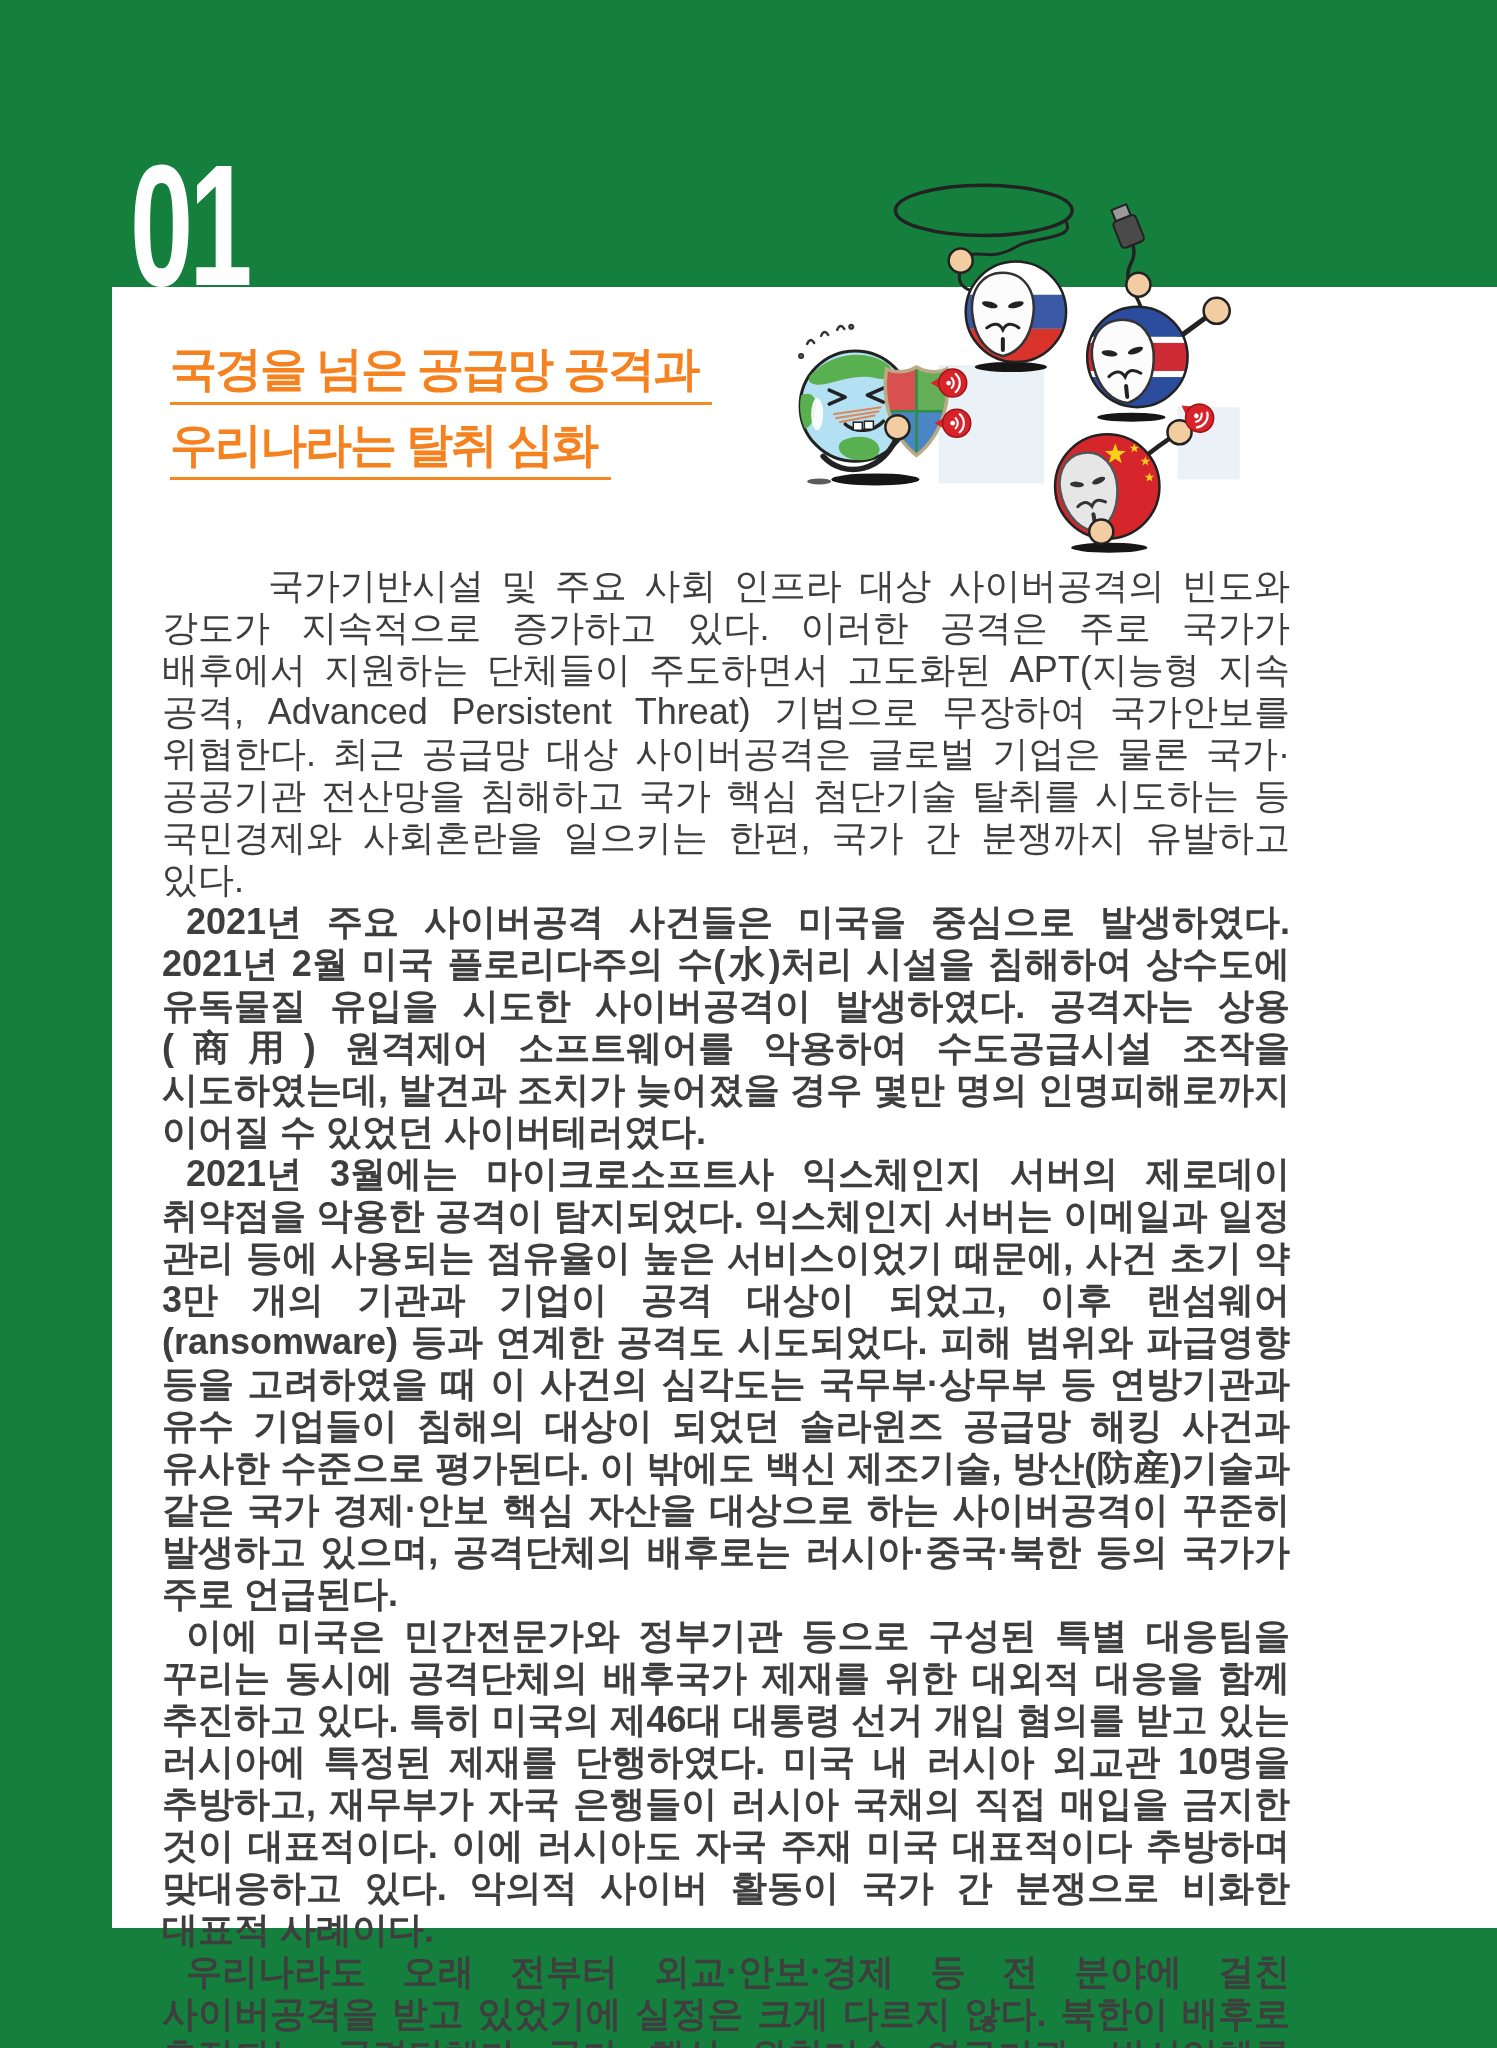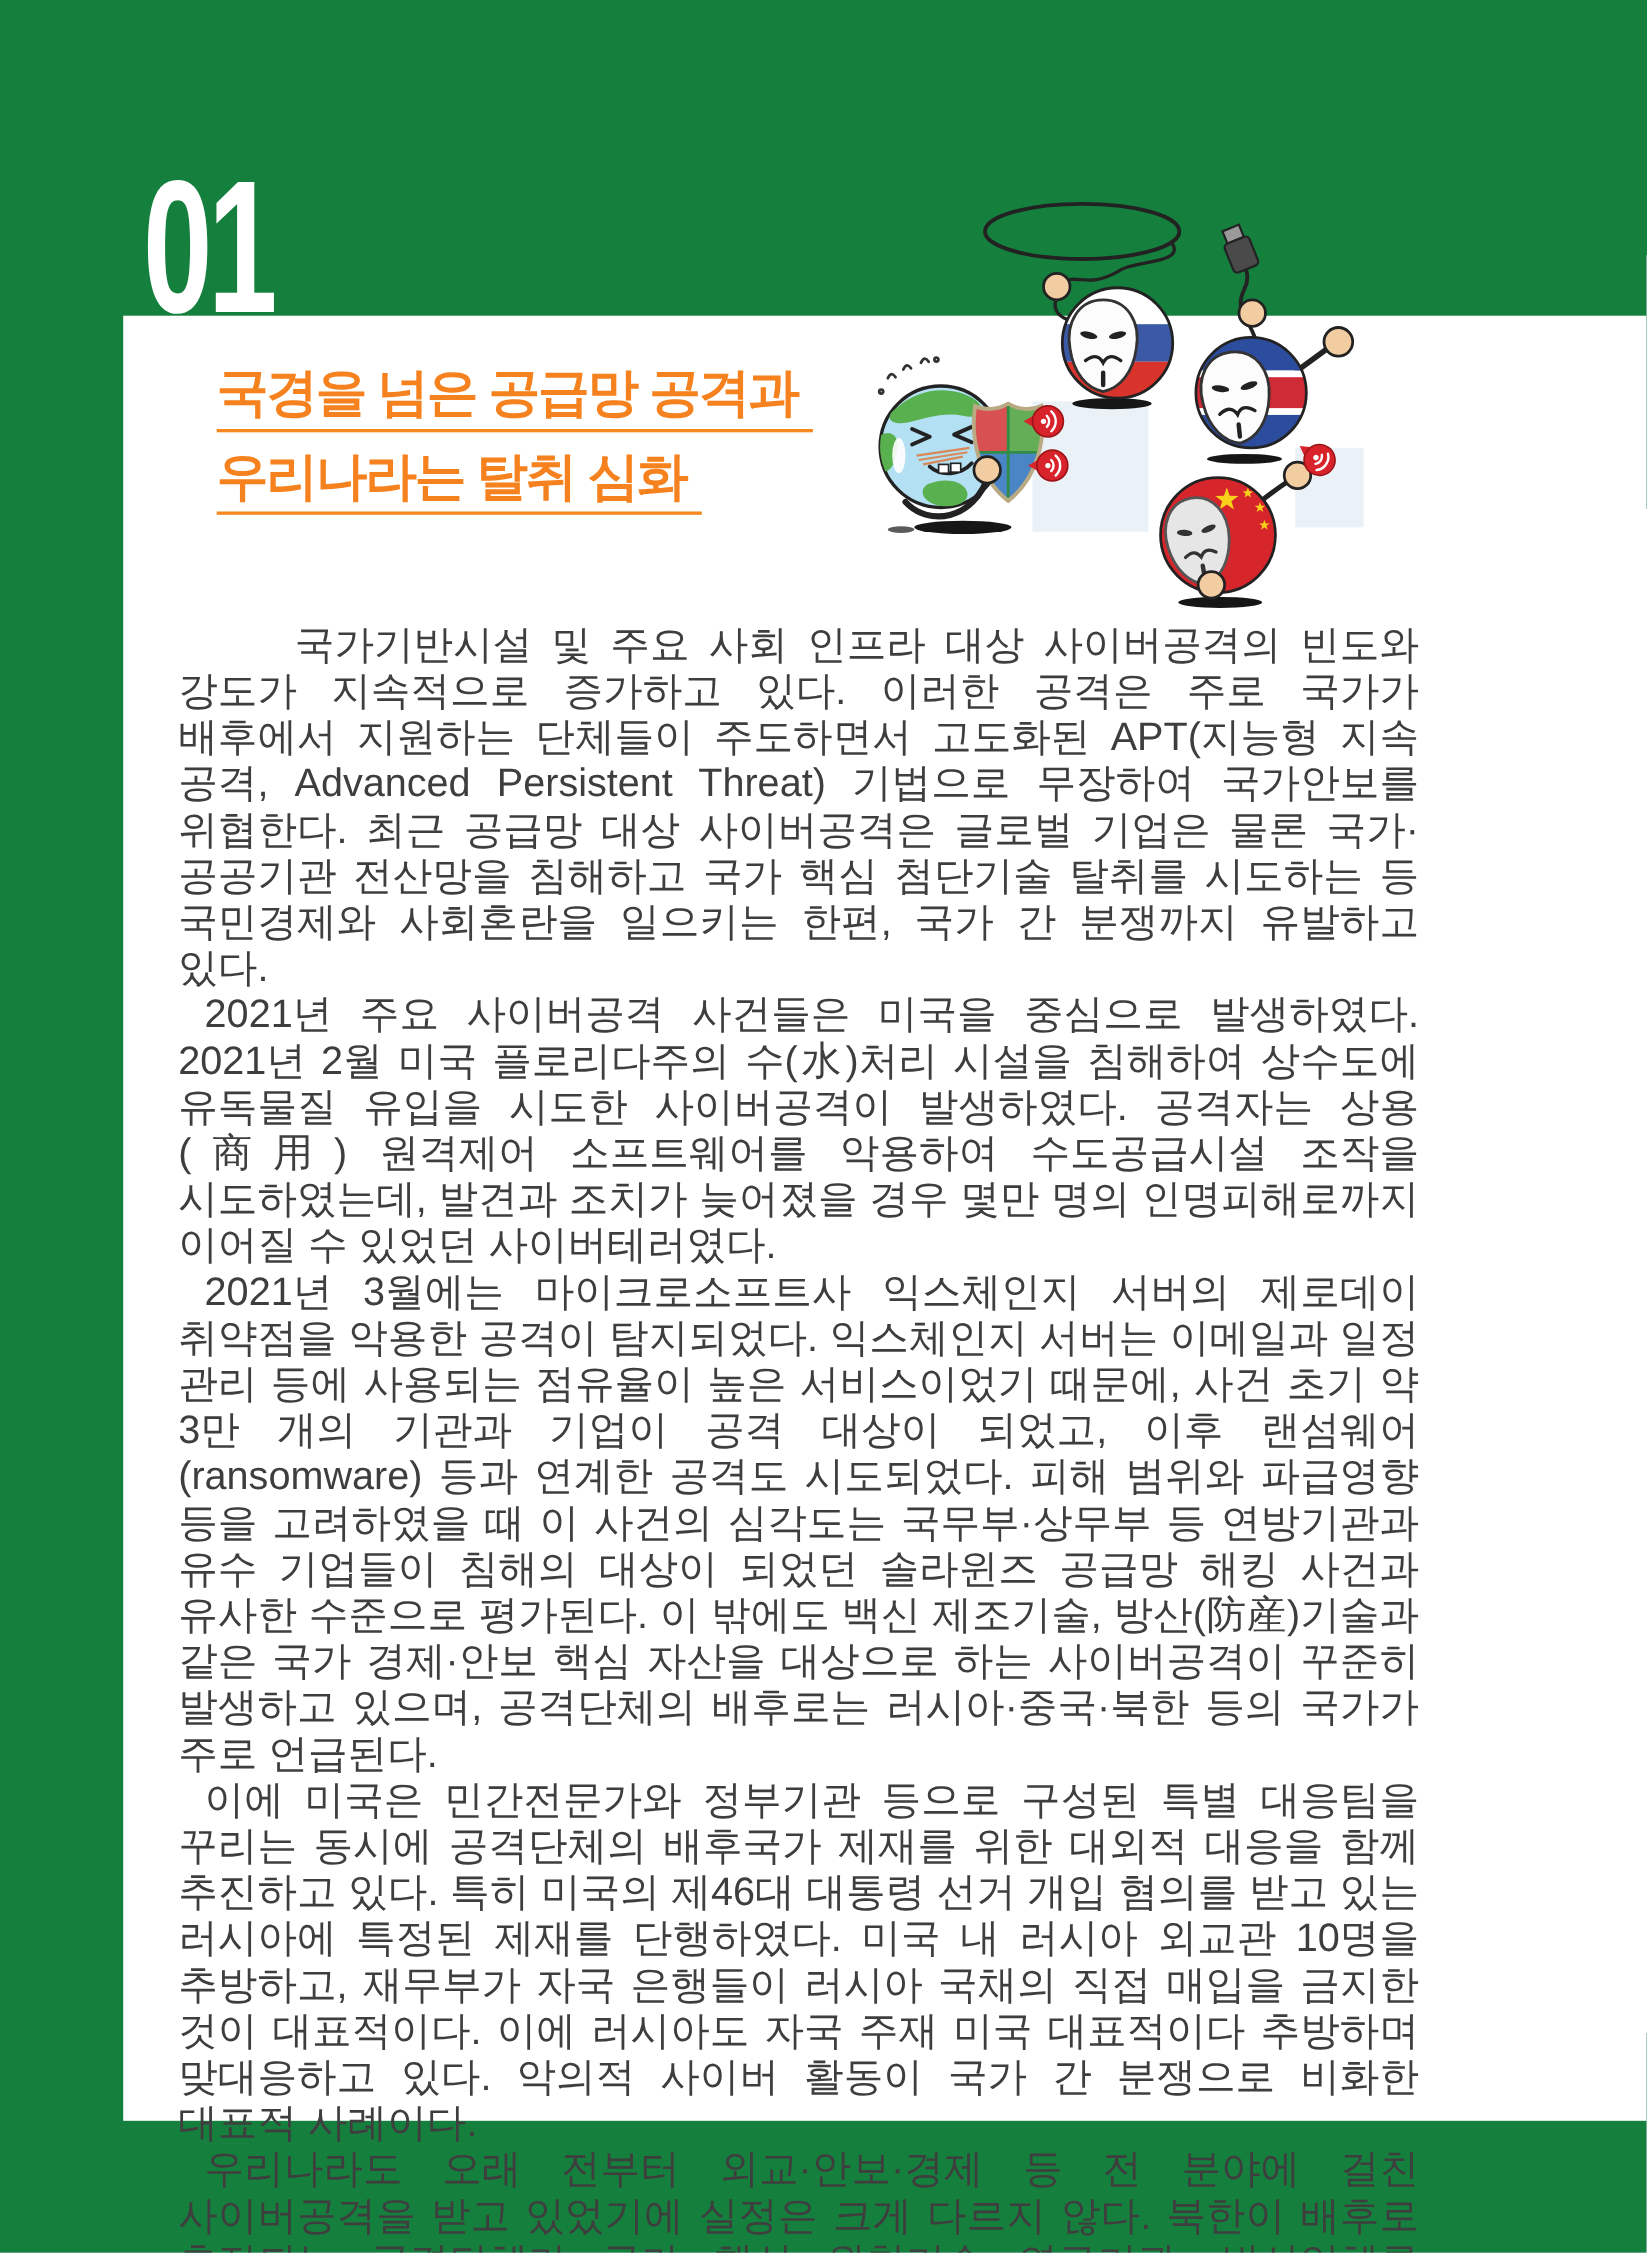--- a/index.html
+++ b/index.html
@@ -33,23 +33,22 @@
     z-index:2;
   }
   .illustration{
     position:absolute;
     left:778px;top:168px;
     width:522px;height:402px;
     z-index:5;
   }
   .title-block{
     position:absolute;
-    left:58px;top:44px;
+    left:58px;top:56px;
     z-index:4;
-    margin-left:27px;
   }
   .title-line{
     display:block;
     margin:0 0 14px 0;
   }
   .title-line span{
     display:inline-block;
     color:#f6821f;
     font-weight:bold;
     font-size:47px;
@@ -64,21 +63,21 @@
     width:1128px;
     z-index:4;
     color:#3e3e3e;
     font-size:36px;
     line-height:42px;
     text-align:justify;
     word-break:keep-all;
   }
   .body-text p{margin:0;padding:0;}
   .body-text p.p-first{text-indent:106px;}
-  .body-text p.p-normal{text-indent:24px;}
+  .body-text p.p-normal{text-indent:24px;font-weight:bold;}
 </style>
 </head>
 <body>
 
 <div class="page">
 
   <div class="big-number">01</div>
 
   <div class="panel">
 

